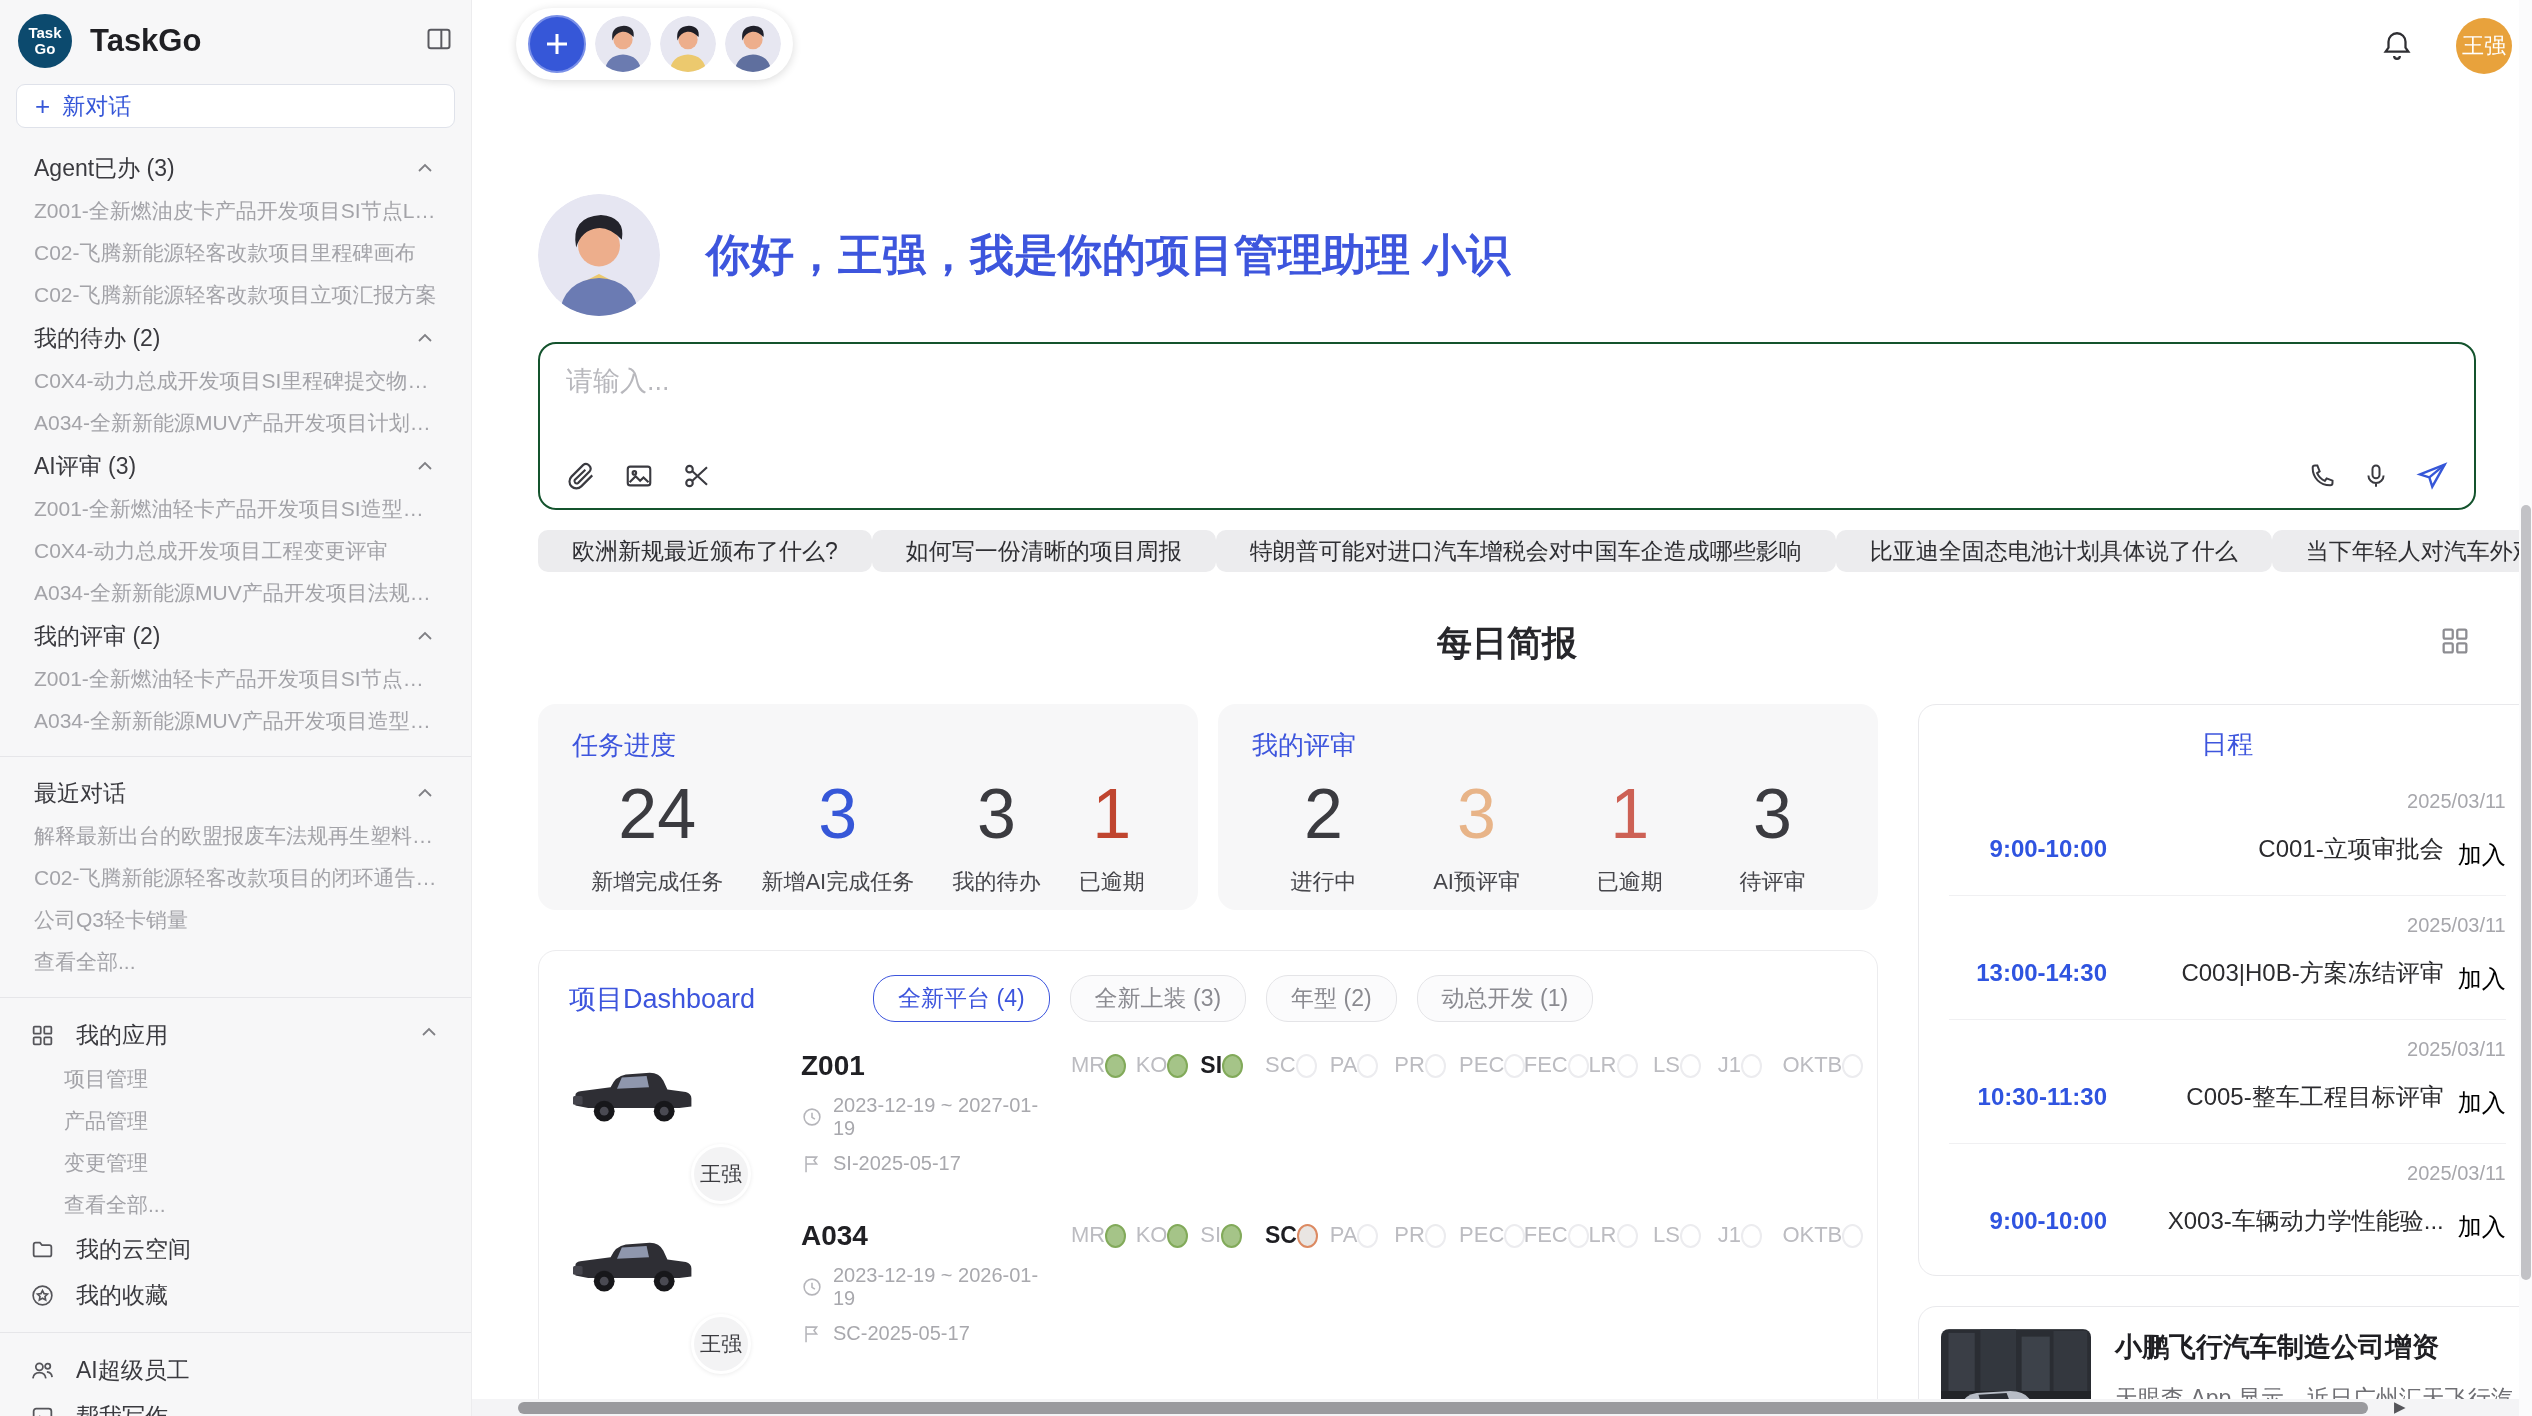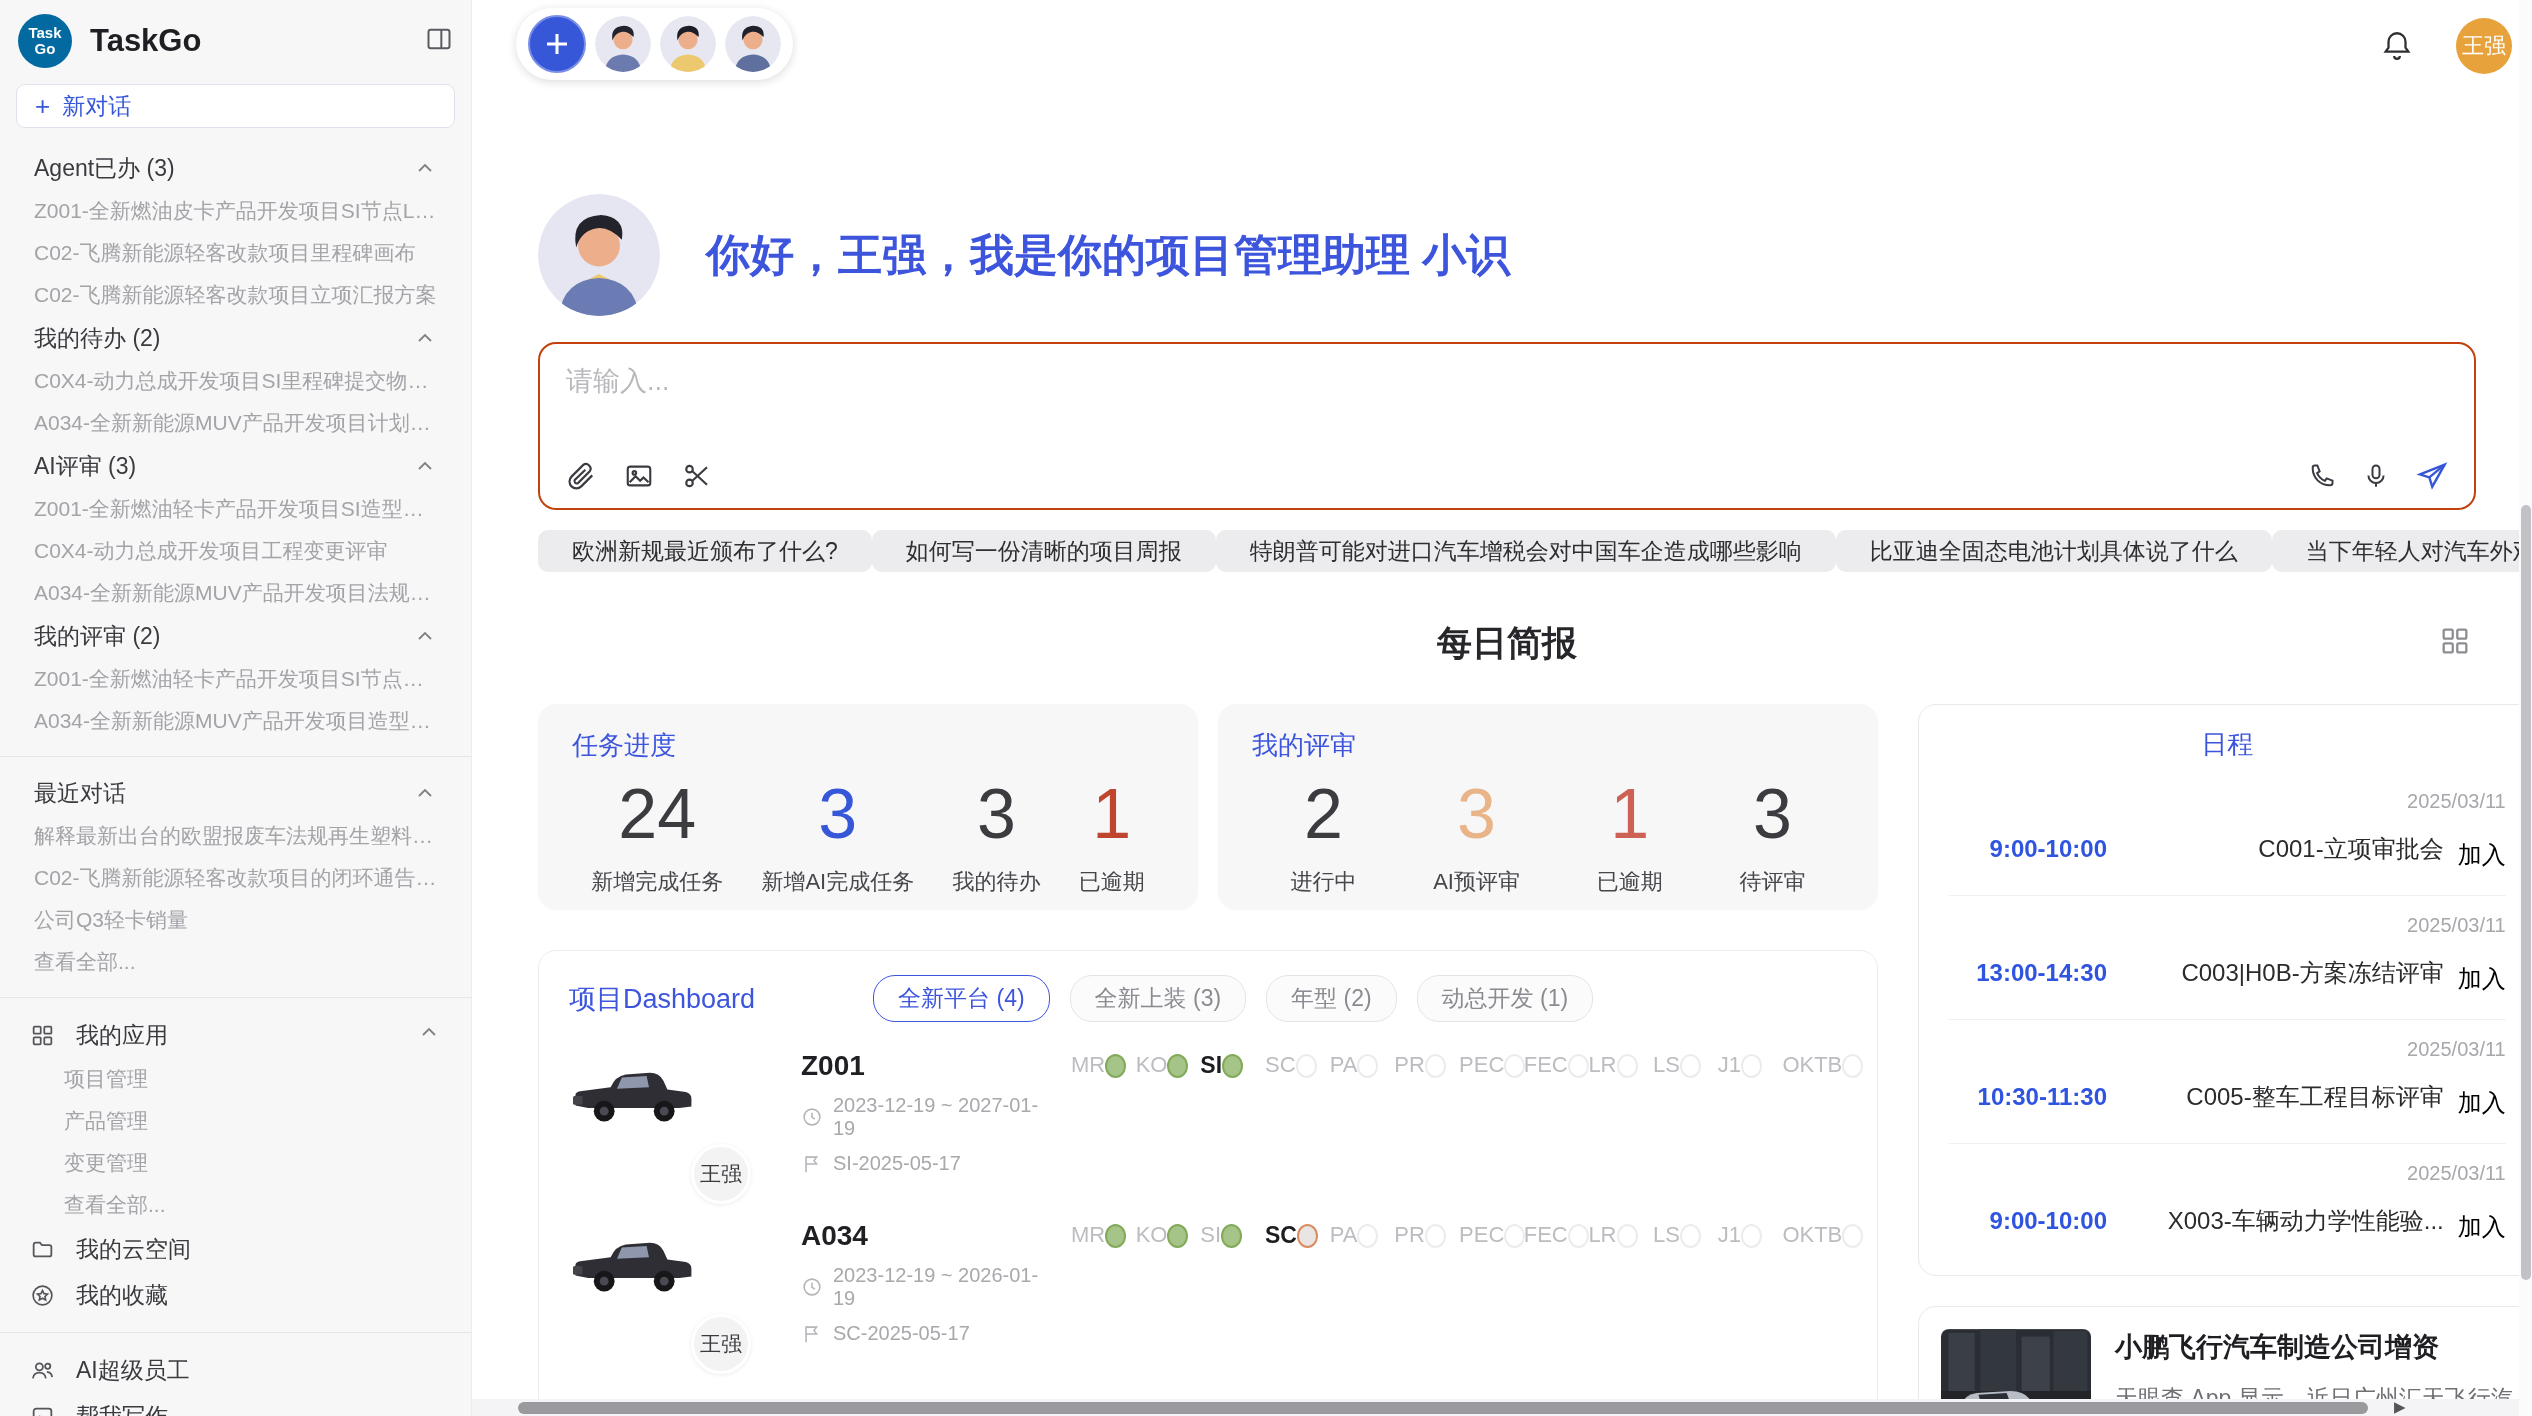--- a/index.html
+++ b/index.html
@@ -2,21 +2,21 @@
 <html><head>
 <meta charset="utf-8">
 <style>
   * { box-sizing: border-box; margin: 0; padding: 0; }
   html,body { width: 2532px; height: 1416px; overflow: hidden; }
   body { font-family: "Liberation Sans", "DejaVu Sans", sans-serif; background: #fff; display: flex; color: #2b2b2e; }
 
   
   .sidebar { width: 472px; flex: none; background: #f7f7f8; border-right: 1px solid #ececee; height: 1416px; overflow: hidden; }
   .sb-top { display: flex; align-items: center; padding: 14px 18px 10px 18px; }
-  .logo-circle { width: 54px; height: 54px; border-radius: 50%; background: #0369a1; color: #fff; display: flex; flex-direction: column; align-items: center; justify-content: center; font-size: 15px; line-height: 16px; font-weight: 600; flex: none; }
+  .logo-circle { width: 54px; height: 54px; border-radius: 50%; background: #0c4a6e; color: #fff; display: flex; flex-direction: column; align-items: center; justify-content: center; font-size: 15px; line-height: 16px; font-weight: 600; flex: none; }
   .app-title { font-size: 31px; font-weight: 700; color: #1f1f23; margin-left: 18px; flex: 1; }
   .panel-btn { color: #5a5a60; cursor: pointer; }
   .new-chat { margin: 6px 16px 10px 16px; height: 44px; background: #fff; border: 1px solid #dfe2ea; border-radius: 9px; display: flex; align-items: center; padding: 0 18px; color: #3657d8; font-size: 23px; cursor: pointer; }
   .new-chat .plus-glyph { font-size: 26px; margin-right: 12px; font-weight: 400; }
   .sb-scroll { padding-top: 8px; }
   .sb-header-row { display: flex; align-items: center; height: 44px; padding: 0 34px; color: #3a3a3f; font-size: 23px; }
   .sb-header-row .chev { margin-left: auto; display: flex; }
   .sb-item { height: 42px; line-height: 42px; padding: 0 34px; color: #a3a3a8; font-size: 21px; white-space: nowrap; overflow: hidden; text-overflow: ellipsis; cursor: pointer; }
   .sb-sub { padding-left: 64px; }
   .sb-link { display: flex; align-items: center; height: 46px; padding: 0 30px; color: #3a3a3f; font-size: 23px; cursor: pointer; }
@@ -34,21 +34,21 @@
   .member-avatar svg { display: block; }
 
   .header-right { position: absolute; top: 18px; right: 20px; display: flex; align-items: center; gap: 42px; }
   .bell { color: #2f2f33; cursor: pointer; display: flex; }
   .user-avatar { width: 56px; height: 56px; border-radius: 50%; background: #e8a23c; color: #fff; font-size: 22px; display: flex; align-items: center; justify-content: center; cursor: pointer; }
 
   .greeting { display: flex; align-items: center; margin-top: 194px; }
   .assistant-avatar { width: 122px; height: 122px; border-radius: 50%; overflow: hidden; flex: none; }
   .greeting-text { margin-left: 46px; font-size: 44px; font-weight: 700; color: #3d55dd; }
 
-  .input-box { margin-top: 26px; height: 168px; border: 2px solid #c2410c; border-radius: 18px; padding: 22px 26px 16px 26px; display: flex; flex-direction: column; }
+  .input-box { margin-top: 26px; height: 168px; border: 2px solid #14532d; border-radius: 18px; padding: 22px 26px 16px 26px; display: flex; flex-direction: column; }
   .input-field { border: none; outline: none; font-size: 27px; color: #3a3a3e; font-family: inherit; width: 100%; background: transparent; }
   .input-field::placeholder { color: #b8b8bd; }
   .input-actions { margin-top: auto; display: flex; align-items: center; }
   .ia-left { display: flex; align-items: center; gap: 28px; color: #3a3a40; }
   .ia-right { margin-left: auto; display: flex; align-items: center; gap: 26px; color: #3a3a40; }
   .ia-btn { cursor: pointer; display: flex; }
   .send-btn { color: #3657d8; }
 
   .chips { margin-top: 20px; display: flex; justify-content: space-between; }
   .chip { background: #ececee; border-radius: 10px; height: 42px; display: flex; align-items: center; padding: 0 34px; font-size: 23px; color: #2f2f33; white-space: nowrap; cursor: pointer; }

